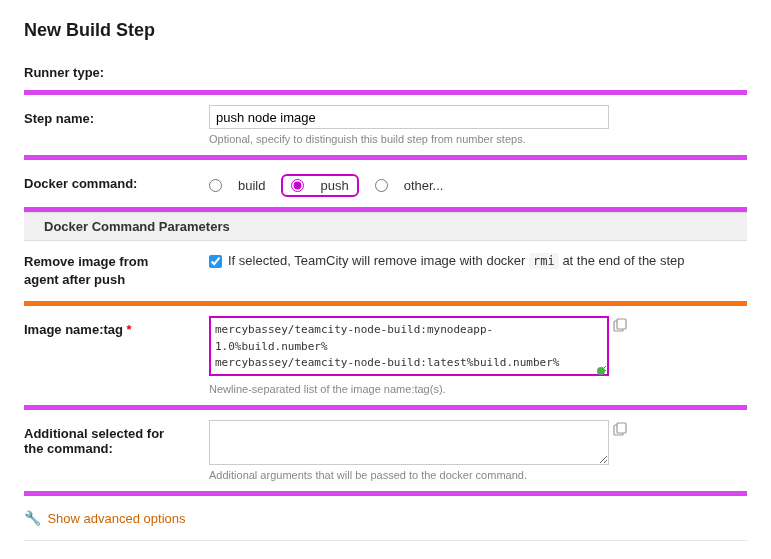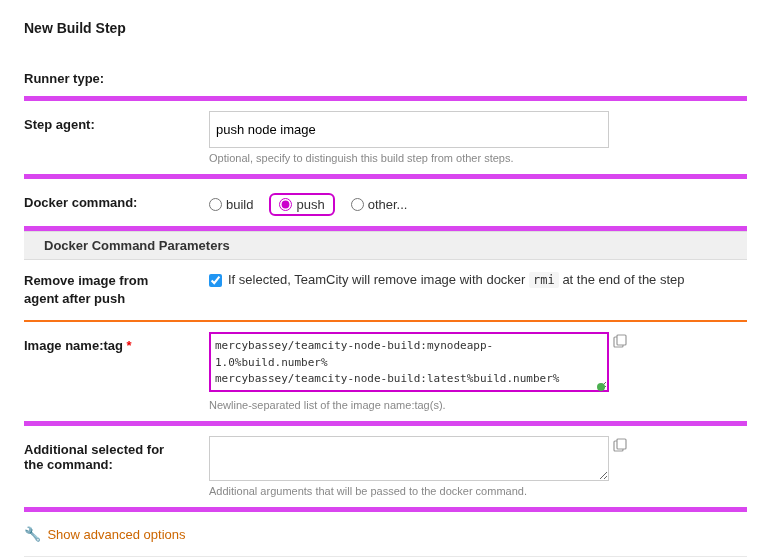--- a/index.html
+++ b/index.html
@@ -8,23 +8,23 @@
       font-size: 13px;
       color: #333;
       background: #fff;
       width: 771px;
       min-height: 559px;
     }
     .page-container {
       padding: 20px 24px;
     }
     h1 {
-      font-size: 14px;
+      font-size: 18px;
       font-weight: bold;
-      margin-bottom: 19px;
+      margin-bottom: 8px;
       color: #1a1a1a;
     }
     .form-row {
       display: flex;
       align-items: flex-start;
       padding: 10px 0;
       border-bottom: 5px solid #d946ef;
     }
     .form-row:last-of-type {
       border-bottom: none;
@@ -76,34 +76,34 @@
       padding-right: 20px;
     }
     input[type="text"], textarea {
       border: 1px solid #ccc;
       padding: 4px 6px;
       font-size: 13px;
       font-family: Arial, sans-serif;
     }
     .step-name-input {
       width: 400px;
-      height: 37px;
+      height: 24px;
       border: 2px solid #cc00cc;
       outline: none;
     }
     .radio-group {
       display: flex;
       align-items: center;
       gap: 16px;
       padding-top: 4px;
     }
     .radio-option {
       display: flex;
       align-items: center;
-      gap: 4px;
+      gap: 16px;
       cursor: pointer;
     }
     .radio-option input[type="radio"] {
       margin: 0;
       accent-color: #cc00cc;
     }
     .push-radio-wrapper {
       border: 2px solid #cc00cc;
       border-radius: 6px;
       padding: 2px 8px;
@@ -118,21 +118,21 @@
       font-size: 13px;
       color: #333;
       border-top: 1px solid #ddd;
       border-bottom: 1px solid #ddd;
       margin: 0;
     }
     .checkbox-row {
       display: flex;
       align-items: flex-start;
       padding: 12px 0;
-      border-bottom: 2px solid #f97316;
+      border-bottom: 5px solid #f97316;
     }
     .checkbox-label-col {
       width: 185px;
       min-width: 185px;
       font-weight: bold;
       font-size: 13px;
       color: #1a1a1a;
       line-height: 1.4;
     }
     .checkbox-control {
@@ -219,24 +219,24 @@
 <body>
 
 <div class="page-container">
   <h1>New Build Step</h1>
 
   <div class="form-row">
     <div class="form-label">Runner type:</div>
   </div>
 
   <div class="form-row">
-    <div class="form-label">Step agent:</div>
+    <div class="form-label">Step name:</div>
     <div class="form-control">
       <input type="text" class="step-name-input" value="push node image" style="">
-      <div class="hint-text">Optional, specify to distinguish this build step from other steps.</div>
+      <div class="hint-text">Optional, specify to distinguish this build step from number steps.</div>
     </div>
   </div>
 
   <div class="form-row">
     <div class="form-label">Docker command:</div>
     <div class="form-control">
       <div class="radio-group">
         <label class="radio-option">
           <input type="radio" name="docker_cmd" value="build" style="">
           <span>build</span>

